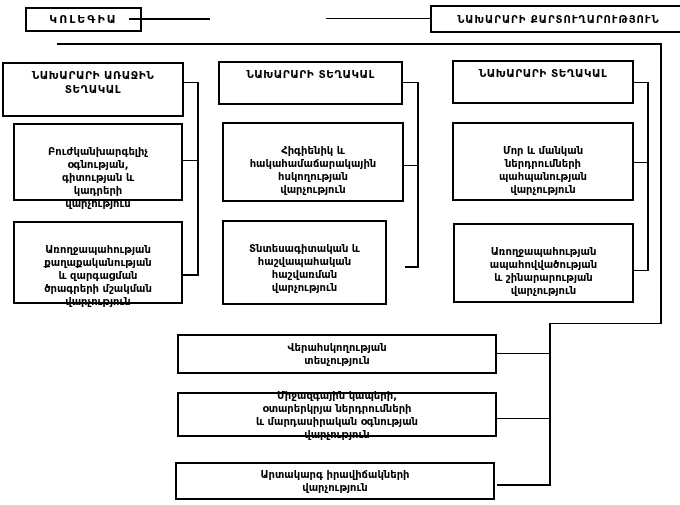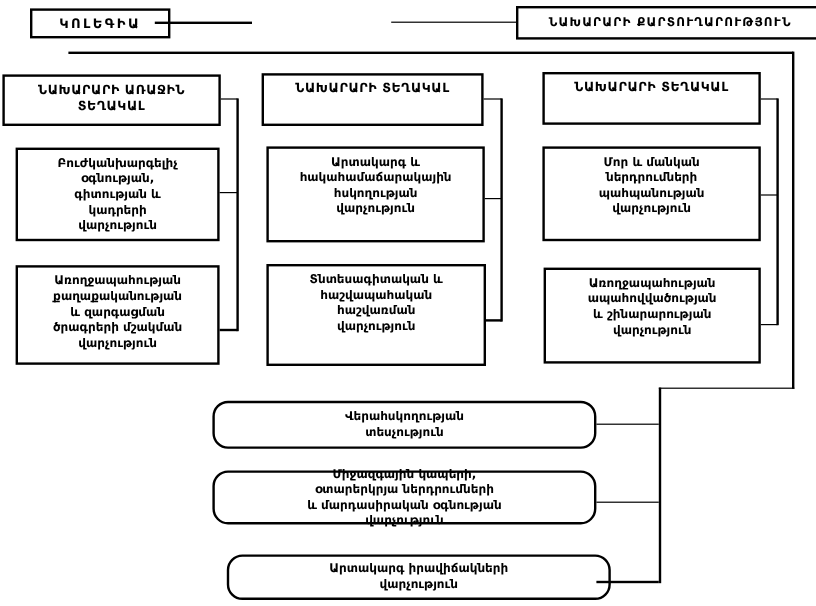--- a/index.html
+++ b/index.html
@@ -22,43 +22,43 @@
     white-space: pre-line;
   }
   .flexc {
     display: flex;
     align-items: center;
     justify-content: center;
   }
   .caps-lg { font-size: 11px; letter-spacing: 2px; }
   .caps-md { font-size: 10px; letter-spacing: 1px; }
   .hdr { font-size: 10.5px; letter-spacing: 0.5px; padding-top: 4px; line-height: 14px; }
-  .dept { font-size: 10px; line-height: 13px; padding-top: 5px; }
-  .dept-c { font-size: 10px; line-height: 13px; display: flex; align-items: center; justify-content: center; border-radius: 13px; }
+  .dept { font-size: 10px; line-height: 13px; padding-top: 20px; }
+  .dept-c { font-size: 10px; line-height: 13px; display: flex; align-items: center; justify-content: center; }
   .line { position: absolute; background: #000000; }
 </style>
 </head>
 <body>
 
 <div class="canvas">
 
   <div class="box caps-lg flexc" style="left:25px; top:7px; width:117px; height:25px;">ԿՈԼԵԳԻԱ</div>
 
 
   <div class="box caps-md flexc" style="left:430px; top:5px; width:257px; height:28px;">ՆԱԽԱՐԱՐԻ ՔԱՐՏՈՒՂԱՐՈՒԹՅՈՒՆ</div>
 
   <div class="line" style="left:129px; top:18px; width:81px; height:1.6px;"></div>
   <div class="line" style="left:326px; top:17.5px; width:104px; height:1.6px;"></div>
 
   <div class="line" style="left:57px; top:43px; width:604px; height:1.6px;"></div>
   <div class="line" style="left:660px; top:43px; width:1.6px; height:281px;"></div>
   <div class="line" style="left:549px; top:322.5px; width:112.5px; height:1.6px;"></div>
   <div class="line" style="left:549px; top:322.5px; width:1.6px; height:163px;"></div>
 
-  <div class="box hdr" style="left:2px; top:62px; width:182px; height:43px;">ՆԱԽԱՐԱՐԻ ԱՌԱՋԻՆ
+  <div class="box hdr" style="left:2px; top:62px; width:182px; height:55px;">ՆԱԽԱՐԱՐԻ ԱՌԱՋԻՆ
 ՏԵՂԱԿԱԼ</div>
 
   <div class="line" style="left:184px; top:81.5px; width:14px; height:1.6px;"></div>
   <div class="line" style="left:197px; top:81.5px; width:1.6px; height:194px;"></div>
 
   <div class="box dept" style="left:13px; top:123px; width:170px; height:78px;">Բուժկանխարգելիչ
 օգնության,
 գիտության և
 կադրերի
 վարչություն</div>
@@ -69,27 +69,27 @@
 և զարգացման
 ծրագրերի մշակման
 վարչություն</div>
   <div class="line" style="left:183px; top:274px; width:15px; height:1.6px;"></div>
 
   <div class="box hdr" style="left:218px; top:61px; width:185px; height:44px;">ՆԱԽԱՐԱՐԻ ՏԵՂԱԿԱԼ</div>
 
   <div class="line" style="left:403px; top:81.5px; width:15px; height:1.6px;"></div>
   <div class="line" style="left:417px; top:81.5px; width:1.6px; height:186px;"></div>
 
-  <div class="box dept" style="left:222px; top:122px; width:182px; height:80px;">Արտակարգ և
+  <div class="box dept" style="left:222px; top:122px; width:182px; height:80px;">Հիգիենիկ և
 հակահամաճարակային
 հսկողության
 վարչություն</div>
   <div class="line" style="left:404px; top:164.5px; width:14px; height:1.6px;"></div>
 
-  <div class="box dept" style="left:222px; top:220px; width:183px; height:85px;">Տնտեսագիտական և
+  <div class="box dept" style="left:222px; top:220px; width:165px; height:85px;">Տնտեսագիտական և
 հաշվապահական
 հաշվառման
 վարչություն</div>
   <div class="line" style="left:405px; top:266px; width:13px; height:1.6px;"></div>
 
   <div class="box hdr" style="left:452px; top:60px; width:182px; height:44px;">ՆԱԽԱՐԱՐԻ ՏԵՂԱԿԱԼ</div>
 
   <div class="line" style="left:634px; top:81.5px; width:14px; height:1.6px;"></div>
   <div class="line" style="left:647px; top:81.5px; width:1.6px; height:189px;"></div>
 
@@ -108,17 +108,17 @@
   <div class="box dept-c" style="left:177px; top:334px; width:320px; height:40px;">Վերահսկողության
 տեսչություն</div>
   <div class="line" style="left:497px; top:352.5px; width:52px; height:1.6px;"></div>
 
   <div class="box dept-c" style="left:177px; top:392px; width:320px; height:45px;">Միջազգային կապերի,
 օտարերկրյա ներդրումների
 և մարդասիրական օգնության
 վարչություն</div>
   <div class="line" style="left:497px; top:417.5px; width:52px; height:1.6px;"></div>
 
-  <div class="box dept-c" style="left:189px; top:462px; width:320px; height:38px;">Արտակարգ իրավիճակների
+  <div class="box dept-c" style="left:175px; top:462px; width:320px; height:38px;">Արտակարգ իրավիճակների
 վարչություն</div>
   <div class="line" style="left:497px; top:484px; width:52px; height:1.6px;"></div>
 
 </div>
 
 </body></html>

